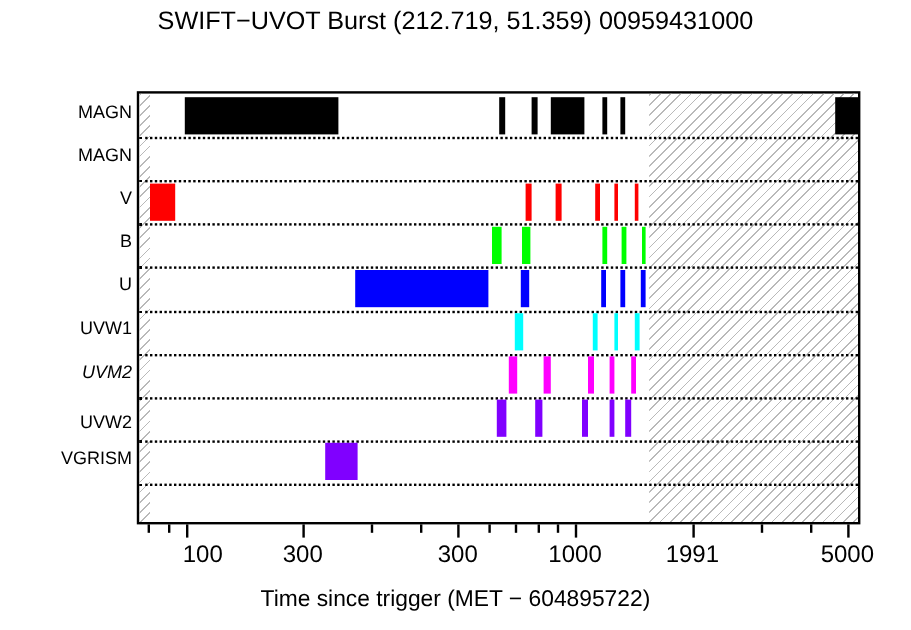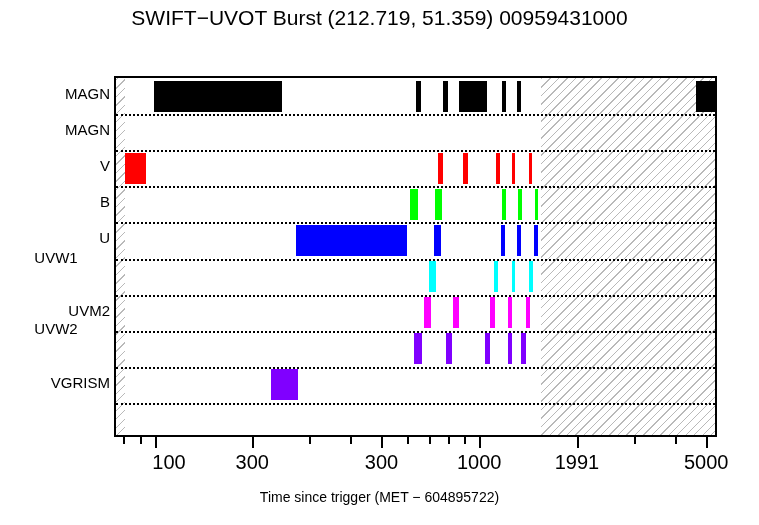--- a/index.html
+++ b/index.html
@@ -130,40 +130,40 @@
     text-align: center;
     white-space: nowrap;
     transform: translateX(-50%);
   }
   #x-axis-title {
     position: absolute;
     left: 0;
     top: 489px;
     width: 759px;
     text-align: center;
-    font-size: 14px;
+    font-size: 19px;
     white-space: nowrap;
   }
 </style>
 </head>
 <body>
 
 <div id="chart-root">
 
   <div id="chart-title">SWIFT−UVOT Burst (212.719, 51.359) 00959431000</div>
 
   <div id="y-axis">
       <div class="ylabel" style="top: 10.05px;">MAGN</div>
       <div class="ylabel" style="top: 46.15px;">MAGN</div>
       <div class="ylabel" style="top: 82.25px;">V</div>
       <div class="ylabel" style="top: 118.35px;">B</div>
       <div class="ylabel" style="top: 154.45px;">U</div>
-      <div class="ylabel" style="top: 174px; text-align: center;">UVW1</div>
-      <div class="ylabel" style="top: 226.65px;">UVM2</div>
-      <div class="ylabel" style="top: 245px; text-align: center;">UVW2</div>
+      <div class="ylabel" style="top: 190px;">UVW1</div>
+      <div class="ylabel" style="top: 226.65px; font-style: italic;">UVM2</div>
+      <div class="ylabel" style="top: 269px;">UVW2</div>
       <div class="ylabel" style="top: 298.85px;">VGRISM</div>
     </div>
 
   <div id="plot-frame">
     <div id="plot-inner">
         <div class="hatch" style="left: 0px; width: 9.09978px;"></div>
         <div class="hatch" style="left: 425.183px; width: 177.817px;"></div>
         <div class="rowline" style="top: 36.1px;"></div>
         <div class="rowline" style="top: 72.2px;"></div>
         <div class="rowline" style="top: 108.3px;"></div>

